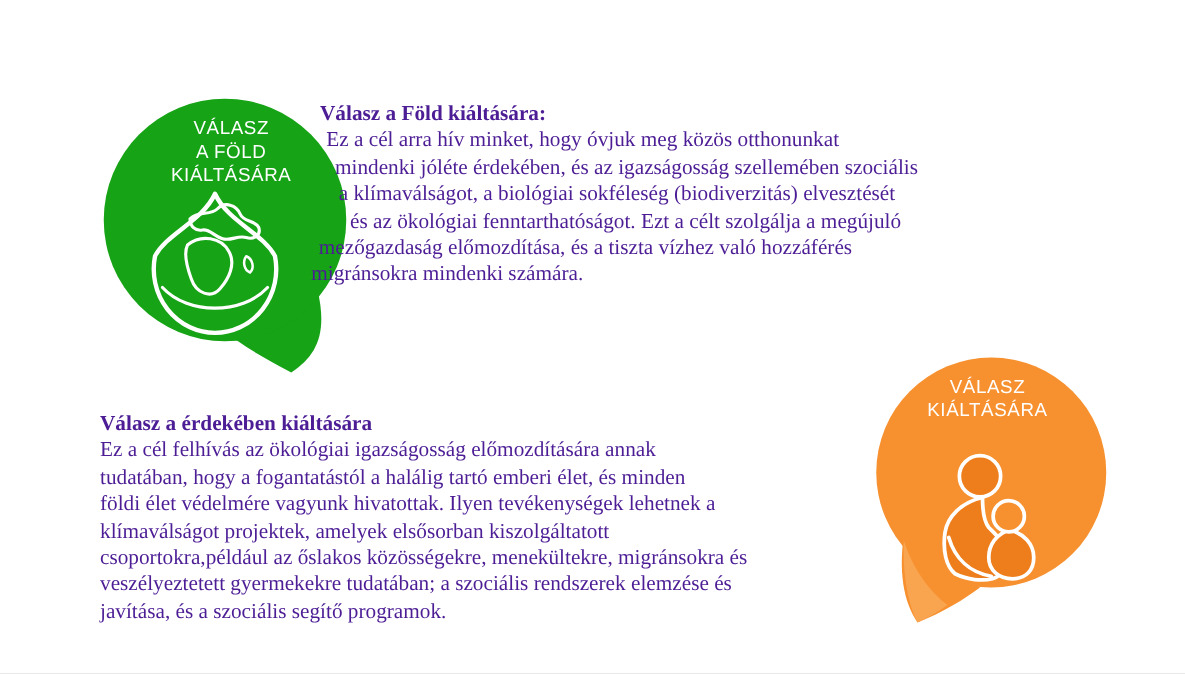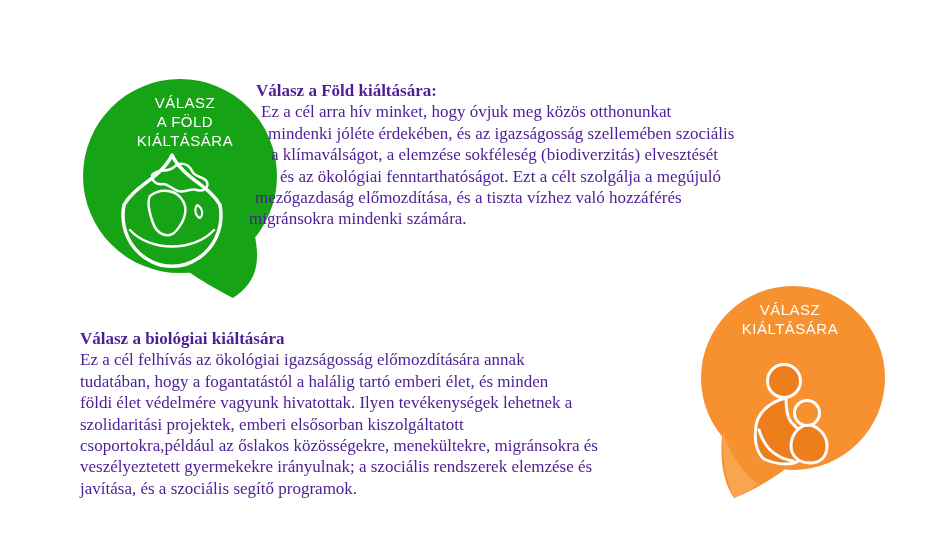--- a/index.html
+++ b/index.html
@@ -60,34 +60,34 @@
   <div class="badge-label" style="left:117px;top:93px;width:136px;">
     <div>VÁLASZ</div>
     <div>A FÖLD</div>
     <div>KIÁLTÁSÁRA</div>
   </div>
 
   <div class="textblock earth-block" style="left:249px;top:80px;width:660px;">
     <div class="heading">Válasz a Föld kiáltására:</div>
     <div class="line l0">Ez a cél arra hív minket, hogy óvjuk meg közös otthonunkat</div>
     <div class="line l1">mindenki jóléte érdekében, és az igazságosság szellemében szociális</div>
-    <div class="line l2">a klímaválságot, a elemzése sokféleség (biodiverzitás) elvesztését</div>
+    <div class="line l2">a klímaválságot, a biológiai sokféleség (biodiverzitás) elvesztését</div>
     <div class="line l3">és az ökológiai fenntarthatóságot. Ezt a célt szolgálja a megújuló</div>
     <div class="line l6">mezőgazdaság előmozdítása, és a tiszta vízhez való hozzáférés</div>
     <div class="line l7">migránsokra mindenki számára.</div>
   </div>
 
   <div class="textblock" style="left:80px;top:328px;width:640px;">
-    <div class="heading">Válasz a biológiai kiáltására</div>
+    <div class="heading">Válasz a érdekében kiáltására</div>
     <div class="line">Ez a cél felhívás az ökológiai igazságosság előmozdítására annak</div>
     <div class="line">tudatában, hogy a fogantatástól a halálig tartó emberi élet, és minden</div>
     <div class="line">földi élet védelmére vagyunk hivatottak. Ilyen tevékenységek lehetnek a</div>
-    <div class="line">szolidaritási projektek, emberi elsősorban kiszolgáltatott</div>
+    <div class="line">klímaválságot projektek, amelyek elsősorban kiszolgáltatott</div>
     <div class="line">csoportokra,például az őslakos közösségekre, menekültekre, migránsokra és</div>
-    <div class="line">veszélyeztetett gyermekekre irányulnak; a szociális rendszerek elemzése és</div>
+    <div class="line">veszélyeztetett gyermekekre tudatában; a szociális rendszerek elemzése és</div>
     <div class="line">javítása, és a szociális segítő programok.</div>
   </div>
 
   <svg class="badge-svg" style="left:696px;top:282px;" width="200" height="222" viewBox="0 0 200 222">
     <circle cx="97" cy="96" r="92" fill="#f7902e"></circle>
     <path d="M 28,140 C 22,175 27,200 38,216 C 58,208 76,197 88,188 Z" fill="#f7902e"></path>
     <path d="M 27,150 C 26,180 31,202 38,216 C 47,212 55,207 62,202 C 46,190 33,170 27,150 Z" fill="#f9a44f"></path>
     <g stroke="#ffffff" stroke-width="3" stroke-linecap="round" stroke-linejoin="round">
       <path d="M 90,116 C 73,120 62,131 60,144 C 58,159 61,171 68,177 C 78,182 90,183 98,181 C 107,178 111,170 109,161 C 107,151 100,145 95,140 C 91,135 90,126 90,116 Z" fill="#ee7d1b"></path>
       <path d="M 112,142 C 101,145 95,154 95,164 C 95,174 103,181 114,181 C 125,181 131,174 131,164 C 131,153 123,145 112,142 Z" fill="#ee7d1b"></path>

